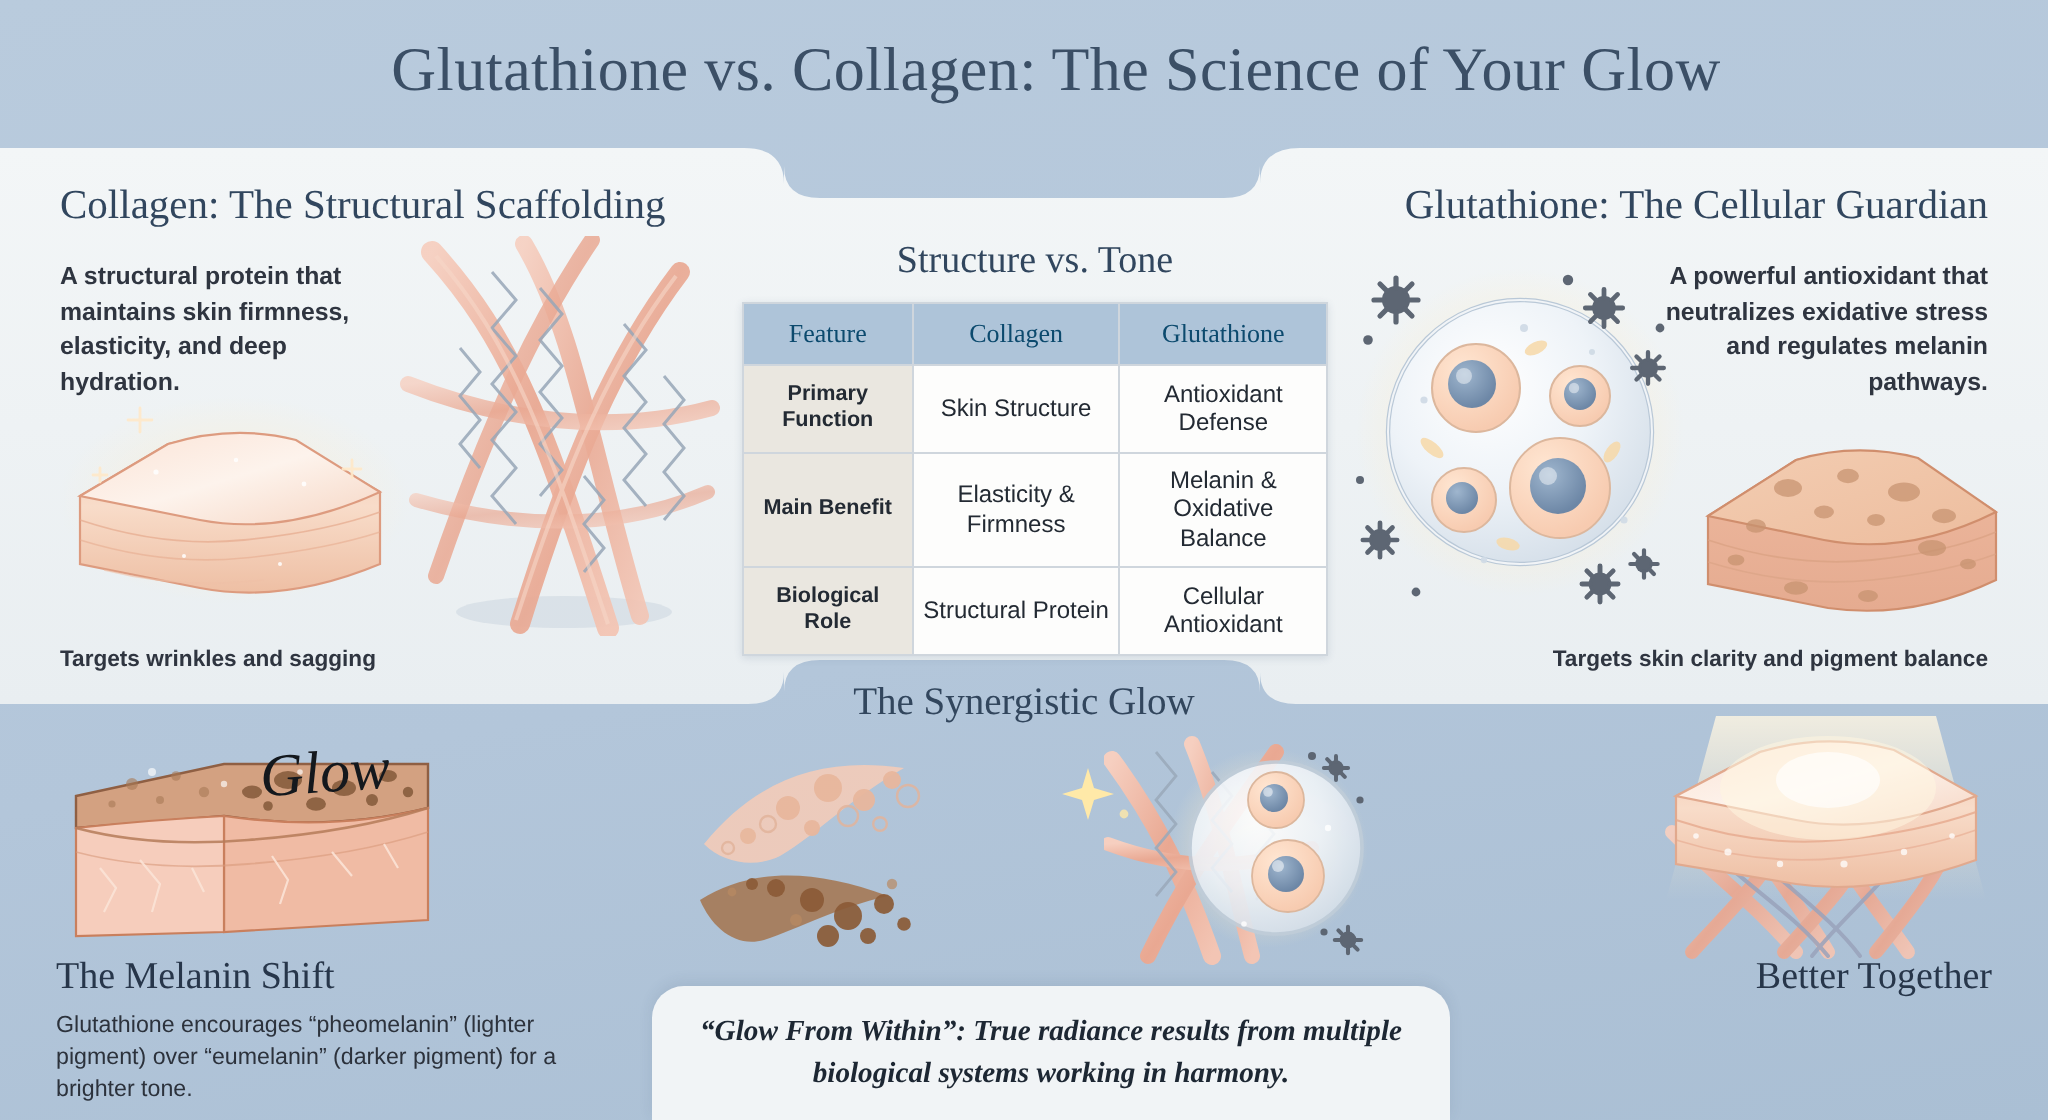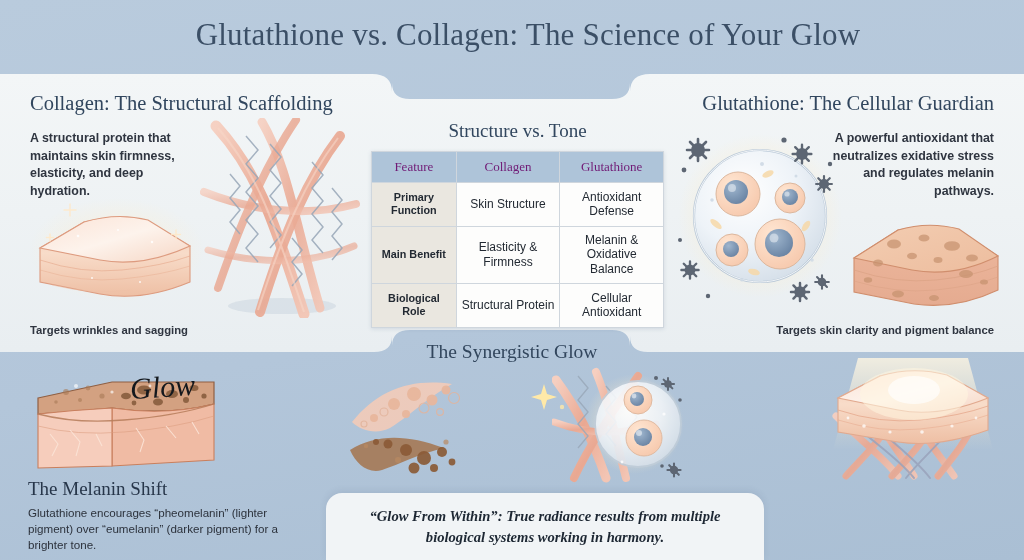--- a/index.html
+++ b/index.html
@@ -105,21 +105,21 @@
     padding: 6px 3px;
     font-size: 12px;
     line-height: 1.22;
     color: #232a33;
   }
   table.compare th {
     background: #aec4d9;
     font-family: "Liberation Serif", serif;
     font-size: 13px;
     font-weight: 400;
-    color: #701a75;
+    color: #0c4a6e;
     padding: 7px 3px;
   }
   table.compare td.feat {
     background: #eae7e0;
     font-weight: bold;
     font-size: 10.8px;
   }
   table.compare tr td { height: 44px; }
   table.compare th:nth-child(1), table.compare td:nth-child(1) { width: 85px; }
   table.compare th:nth-child(2), table.compare td:nth-child(2) { width: 104px; }
@@ -154,21 +154,21 @@
     line-height: 1.38;
     color: #2c323c;
     font-weight: 500;
   }
   .bc-left { left: 28px; top: 175px; width: 258px; }
   .bc-right { right: 28px; top: 175px; width: 250px; text-align: right; }
 
   .quote-card {
     position: absolute;
     left: 326px; top: 163px;
-    width: 438px; height: 67px;
+    width: 399px; height: 67px;
     background: #f1f4f6;
     border-radius: 16px 16px 0 0;
     box-shadow: 0 -2px 7px rgba(50,70,100,.10);
     display: flex;
     align-items: center;
     justify-content: flex-start;
   }
   .quote-text {
     font-family: "Liberation Serif", serif;
     font-style: italic;
@@ -640,19 +640,20 @@
             <circle cx="30" cy="60" r="1.4"></circle>
         </g>
         <ellipse cx="96" cy="36" rx="54" ry="26" fill="#fff6e0" opacity=".55"></ellipse>
         <ellipse cx="96" cy="32" rx="26" ry="14" fill="#ffffff" opacity=".65"></ellipse>
       </svg>
     </div>
 
     <div class="bot-head bh-left">The Melanin Shift</div>
     <div class="bot-copy bc-left">Glutathione encourages “pheomelanin” (lighter pigment) over “eumelanin” (darker pigment) for a brighter tone.</div>
 
+    <div class="bot-head bh-right">Better Together</div>
 
     <div class="quote-card">
       <div class="quote-text">“Glow From Within”: True radiance results from multiple biological systems working in harmony.</div>
     </div>
   </div>
 
 </div>
 
 </body></html>

